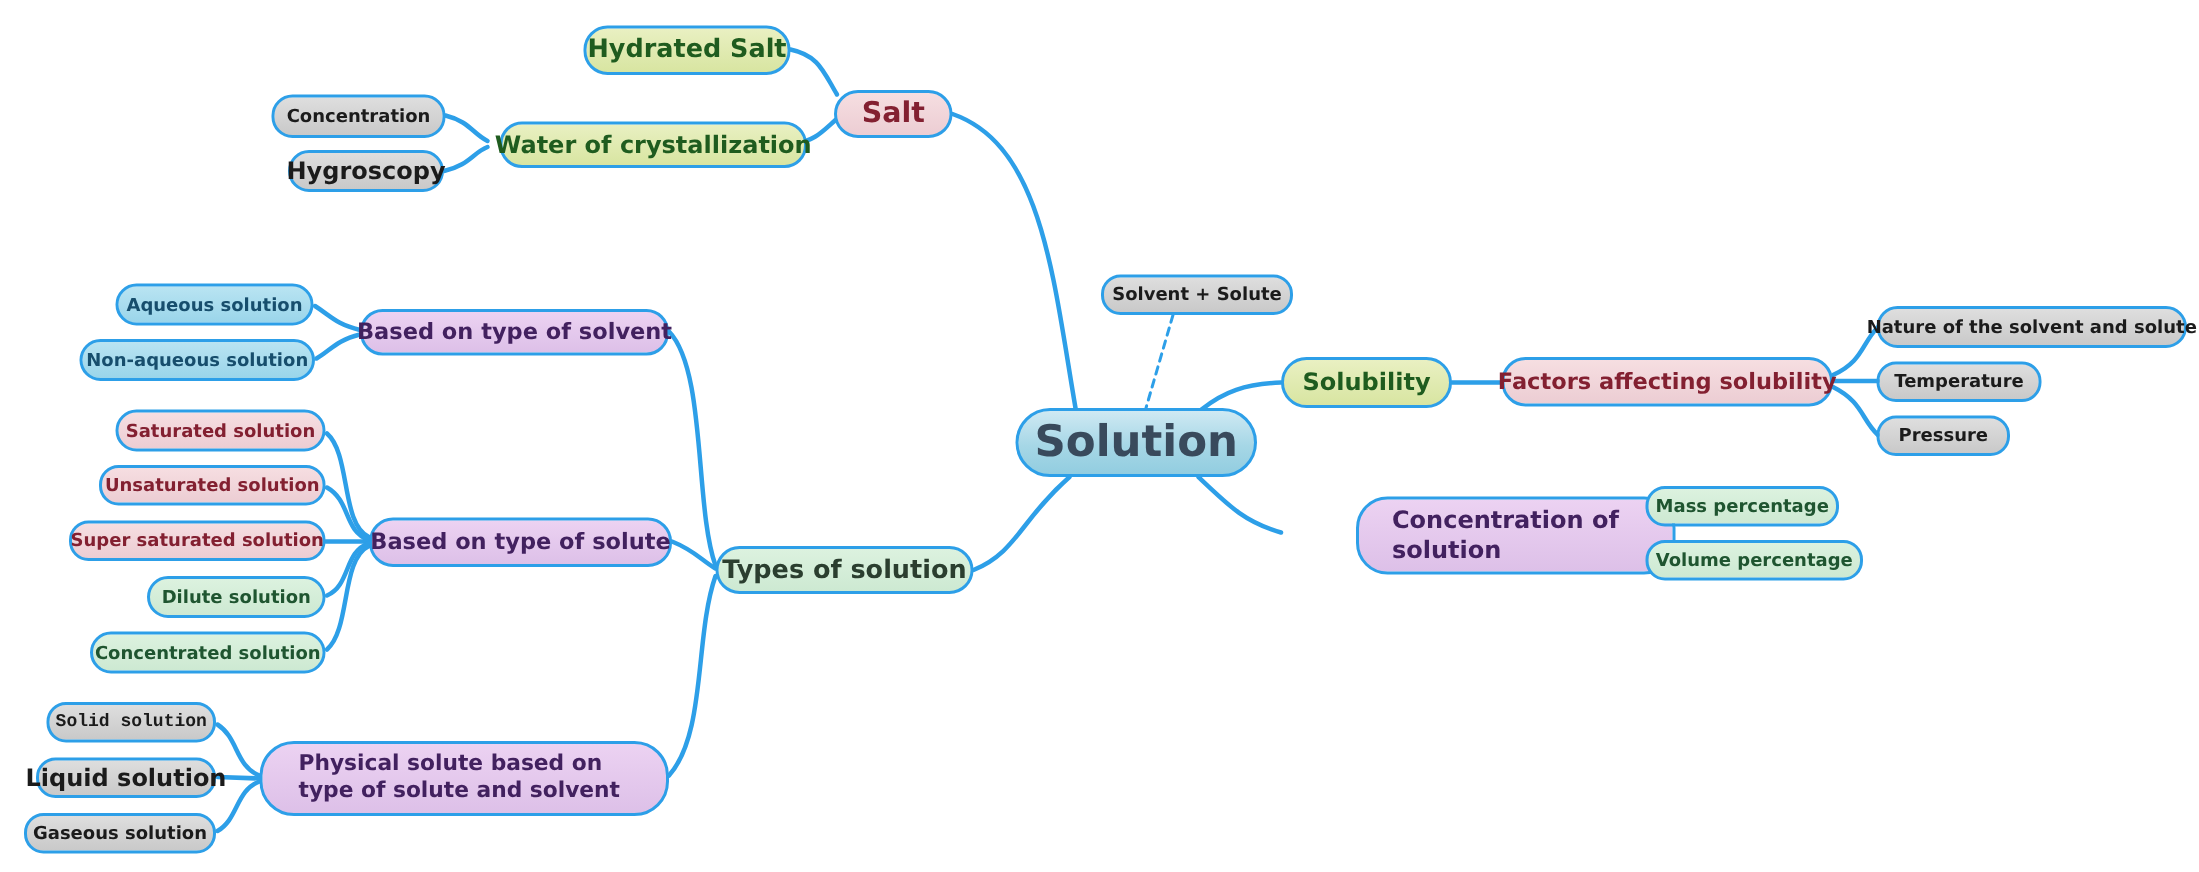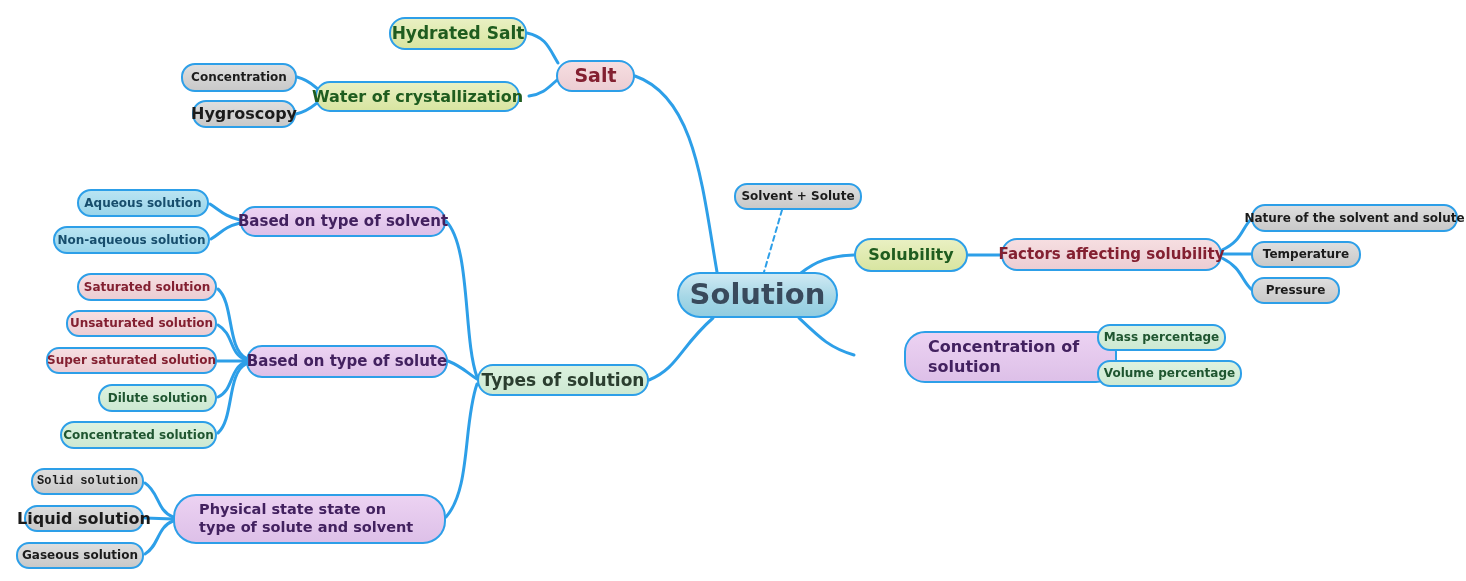--- a/index.html
+++ b/index.html
@@ -63,21 +63,21 @@
   </svg>
 
   <div class="node p-center" style="left:677px;top:272px;width:161px;height:46px;font-size:29px;border-radius:23px;">Solution</div>
 
   <div class="node p-gray" style="left:734px;top:183px;width:128px;height:27px;font-size:12px;border-radius:13px;">Solvent + Solute</div>
 
   <div class="node p-pink" style="left:556px;top:60px;width:79px;height:32px;font-size:19px;border-radius:16px;">Salt</div>
 
   <div class="node p-yellowgreen" style="left:389px;top:17px;width:138px;height:33px;font-size:17px;border-radius:16px;">Hydrated Salt</div>
 
-  <div class="node p-yellowgreen" style="left:315px;top:81px;width:205px;height:31px;font-size:16px;border-radius:15px;">Water of crystallization</div>
+  <div class="node p-yellowgreen" style="left:333px;top:81px;width:205px;height:31px;font-size:16px;border-radius:15px;">Water of crystallization</div>
 
   <div class="node p-gray" style="left:181px;top:63px;width:116px;height:29px;font-size:12px;border-radius:14px;">Concentration</div>
 
   <div class="node p-gray" style="left:192px;top:100px;width:104px;height:28px;font-size:16px;border-radius:14px;">Hygroscopy</div>
 
   <div class="node p-yellowgreen" style="left:854px;top:238px;width:114px;height:34px;font-size:16px;border-radius:17px;">Solubility</div>
 
   <div class="node p-pink" style="left:1001px;top:238px;width:221px;height:33px;font-size:15px;border-radius:16px;">Factors affecting solubility</div>
 
   <div class="node p-gray" style="left:1251px;top:204px;width:207px;height:28px;font-size:12px;border-radius:14px;">Nature of the solvent and solute</div>
@@ -105,21 +105,21 @@
   <div class="node p-pink" style="left:77px;top:273px;width:140px;height:28px;font-size:12px;border-radius:14px;text-align:right;">Saturated solution</div>
 
   <div class="node p-pink" style="left:66px;top:310px;width:151px;height:27px;font-size:12px;border-radius:13px;">Unsaturated solution</div>
 
   <div class="node p-pink" style="left:46px;top:347px;width:171px;height:27px;font-size:12px;border-radius:13px;">Super saturated solution</div>
 
   <div class="node p-mint" style="left:98px;top:384px;width:119px;height:28px;font-size:12px;border-radius:14px;">Dilute solution</div>
 
   <div class="node p-mint" style="left:60px;top:421px;width:157px;height:28px;font-size:12px;border-radius:14px;">Concentrated solution</div>
 
-  <div class="node p-purple wrap" style="left:173px;top:494px;width:273px;height:50px;font-size:14.5px;border-radius:23px;padding:0 24px;">Physical state state on type of solute and solvent</div>
+  <div class="node p-purple wrap" style="left:173px;top:494px;width:273px;height:50px;font-size:14.5px;border-radius:23px;padding:0 24px;">Physical solute based on type of solute and solvent</div>
 
   <div class="node p-gray" style="left:31px;top:468px;width:113px;height:27px;font-size:12px;border-radius:13px;font-family:Liberation Mono, monospace;">Solid solution</div>
 
   <div class="node p-gray" style="left:24px;top:505px;width:120px;height:27px;font-size:16px;border-radius:13px;">Liquid solution</div>
 
   <div class="node p-gray" style="left:16px;top:542px;width:128px;height:27px;font-size:12px;border-radius:13px;">Gaseous solution</div>
 
 </div>
 
 </body></html>

